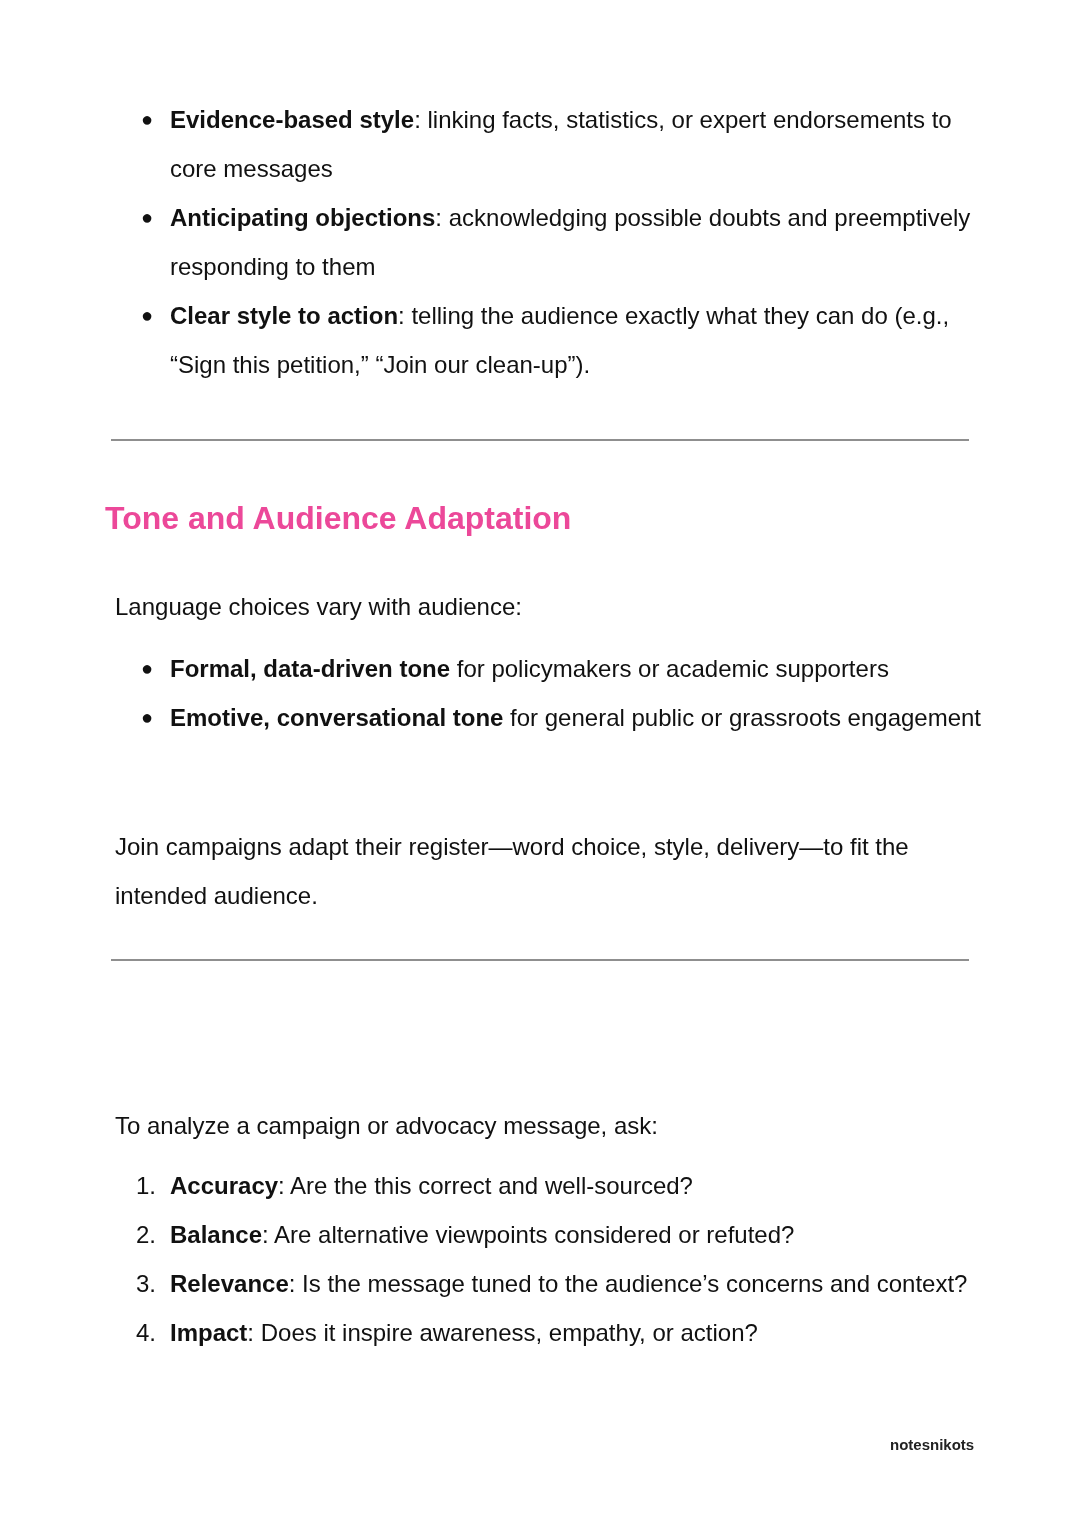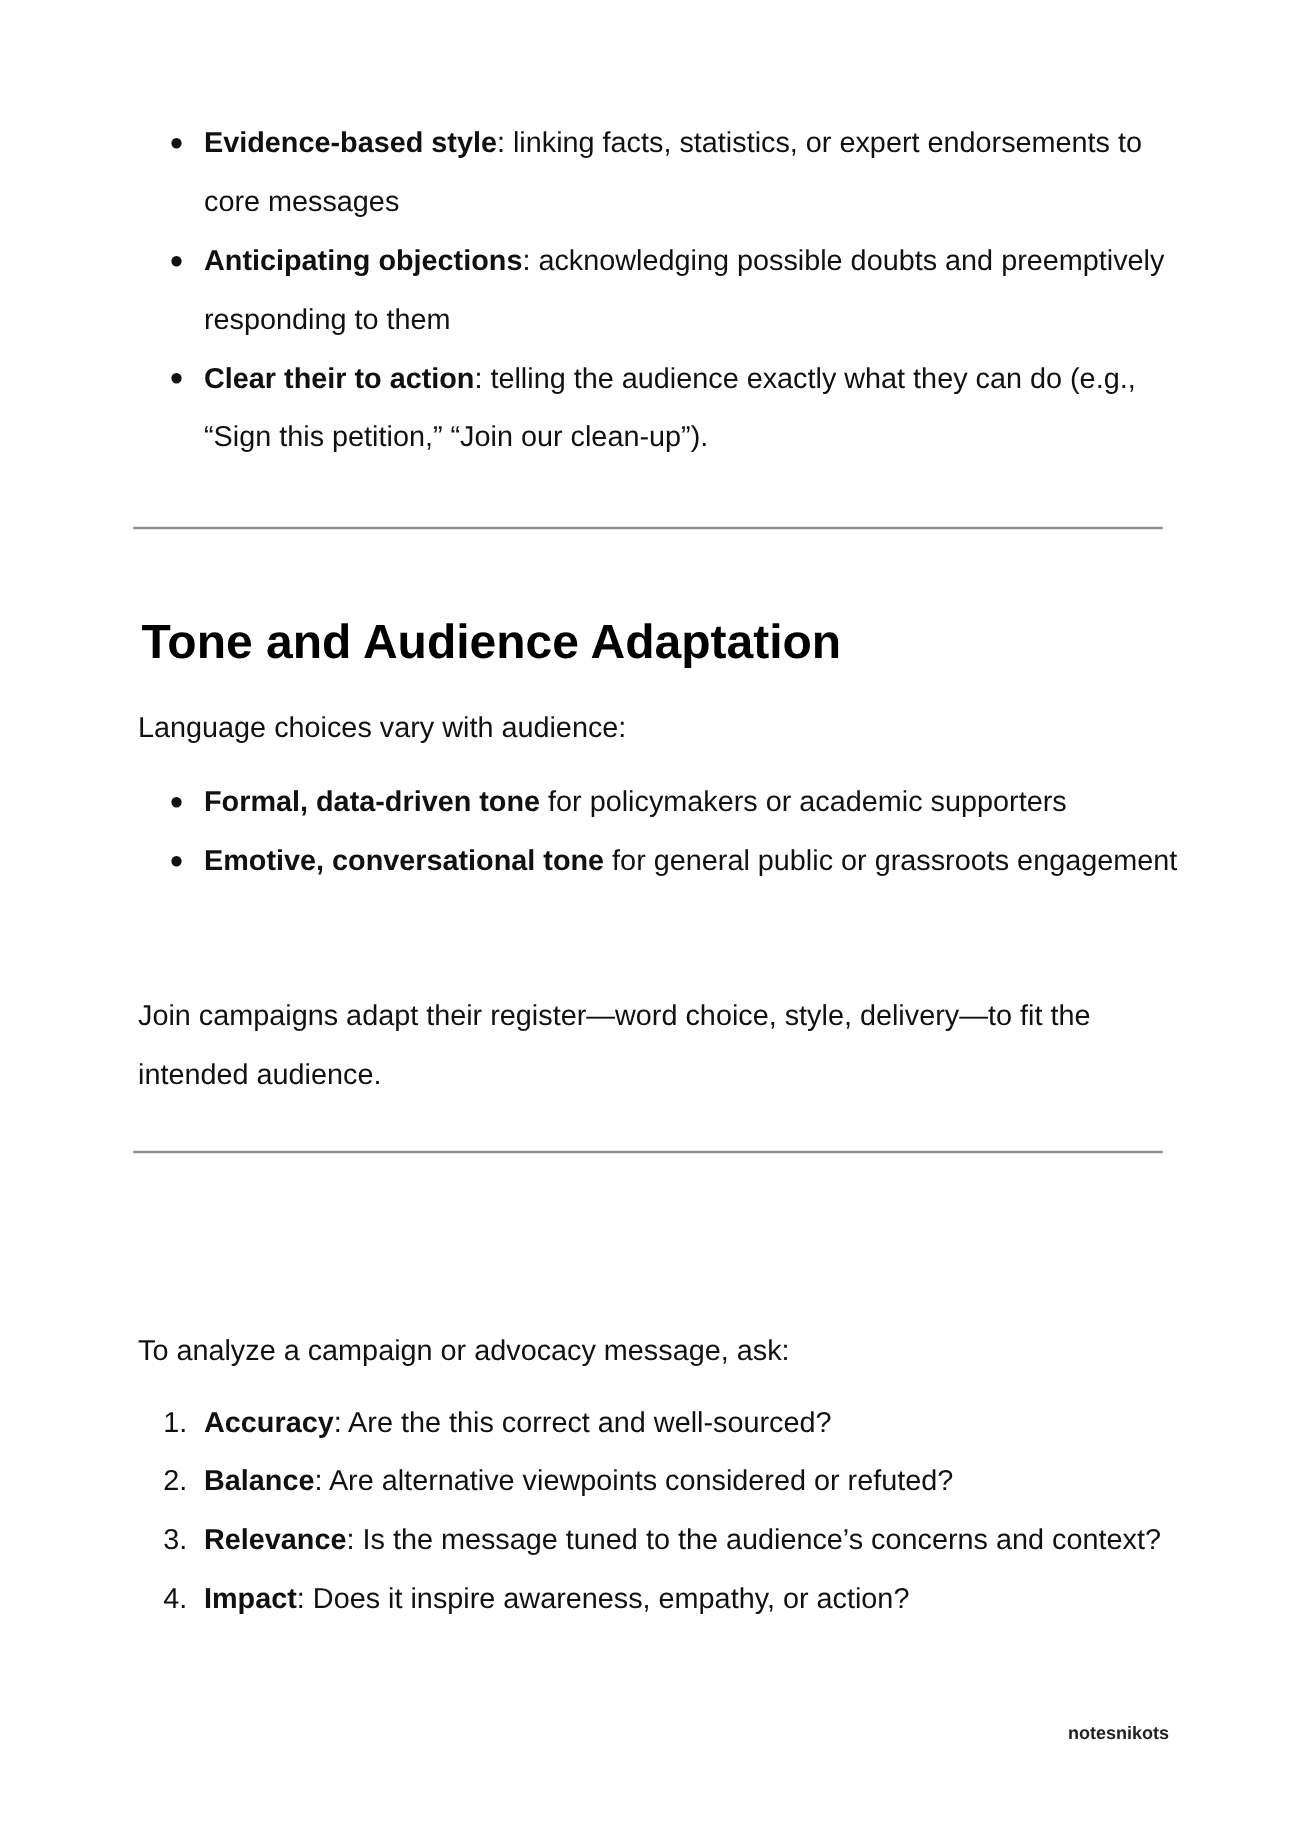--- a/index.html
+++ b/index.html
@@ -7,41 +7,41 @@
       width: 1080px; height: 1525px; position: relative; overflow: hidden;
       font-family: "Liberation Sans", sans-serif; color: #111111;
     }
     .page { position: absolute; left: 0; top: 0; width: 1080px; height: 1525px; }
     .ul { position: absolute; left: 105px; width: 880px; margin: 0; padding: 0; list-style: none; }
     .li { position: relative; padding-left: 65px; font-size: 24px; line-height: 49px; }
     .bullet { position: absolute; left: 36px; top: 0; font-size: 20px; }
     .num { position: absolute; left: 31px; top: 0; font-size: 24px; }
     .b { font-weight: bold; }
     .hr { position: absolute; left: 111px; width: 858px; height: 2px; background: #8f8f8f; }
-    .h2 { position: absolute; left: 105px; margin: 13px; font-size: 40px; font-weight: bold; color: #000000; }
+    .h2 { position: absolute; left: 105px; margin: 0; font-size: 32px; font-weight: bold; color: #ec4899; }
     .p { position: absolute; left: 105px; width: 880px; margin: 10px; font-size: 24px; line-height: 49px; }
     .footer { position: absolute; left: 890px; top: 1436px; font-size: 15px; color: #222; font-weight: bold; }
   </style>
 </head>
 <body>
 
 <div class="page">
 
   <ul class="ul" style="top:95px;">
     <li class="li">
       <span class="bullet">●</span>
       <span class="b">Evidence-based style</span><span>: linking facts, statistics, or expert endorsements to core messages</span>
     </li>
     <li class="li">
       <span class="bullet">●</span>
       <span class="b">Anticipating objections</span><span>: acknowledging possible doubts and preemptively responding to them</span>
     </li>
     <li class="li">
       <span class="bullet">●</span>
-      <span class="b">Clear their to action</span><span>: telling the audience exactly what they can do (e.g., “Sign this petition,” “Join our clean-up”).</span>
+      <span class="b">Clear style to action</span><span>: telling the audience exactly what they can do (e.g., “Sign this petition,” “Join our clean-up”).</span>
     </li>
   </ul>
 
   <div class="hr" style="top:439px;"></div>
 
   <h2 class="h2" style="top:500px;">Tone and Audience Adaptation</h2>
   <p class="p" style="top:572px;">Language choices vary with audience:</p>
 
   <ul class="ul" style="top:644px;">
     <li class="li">

